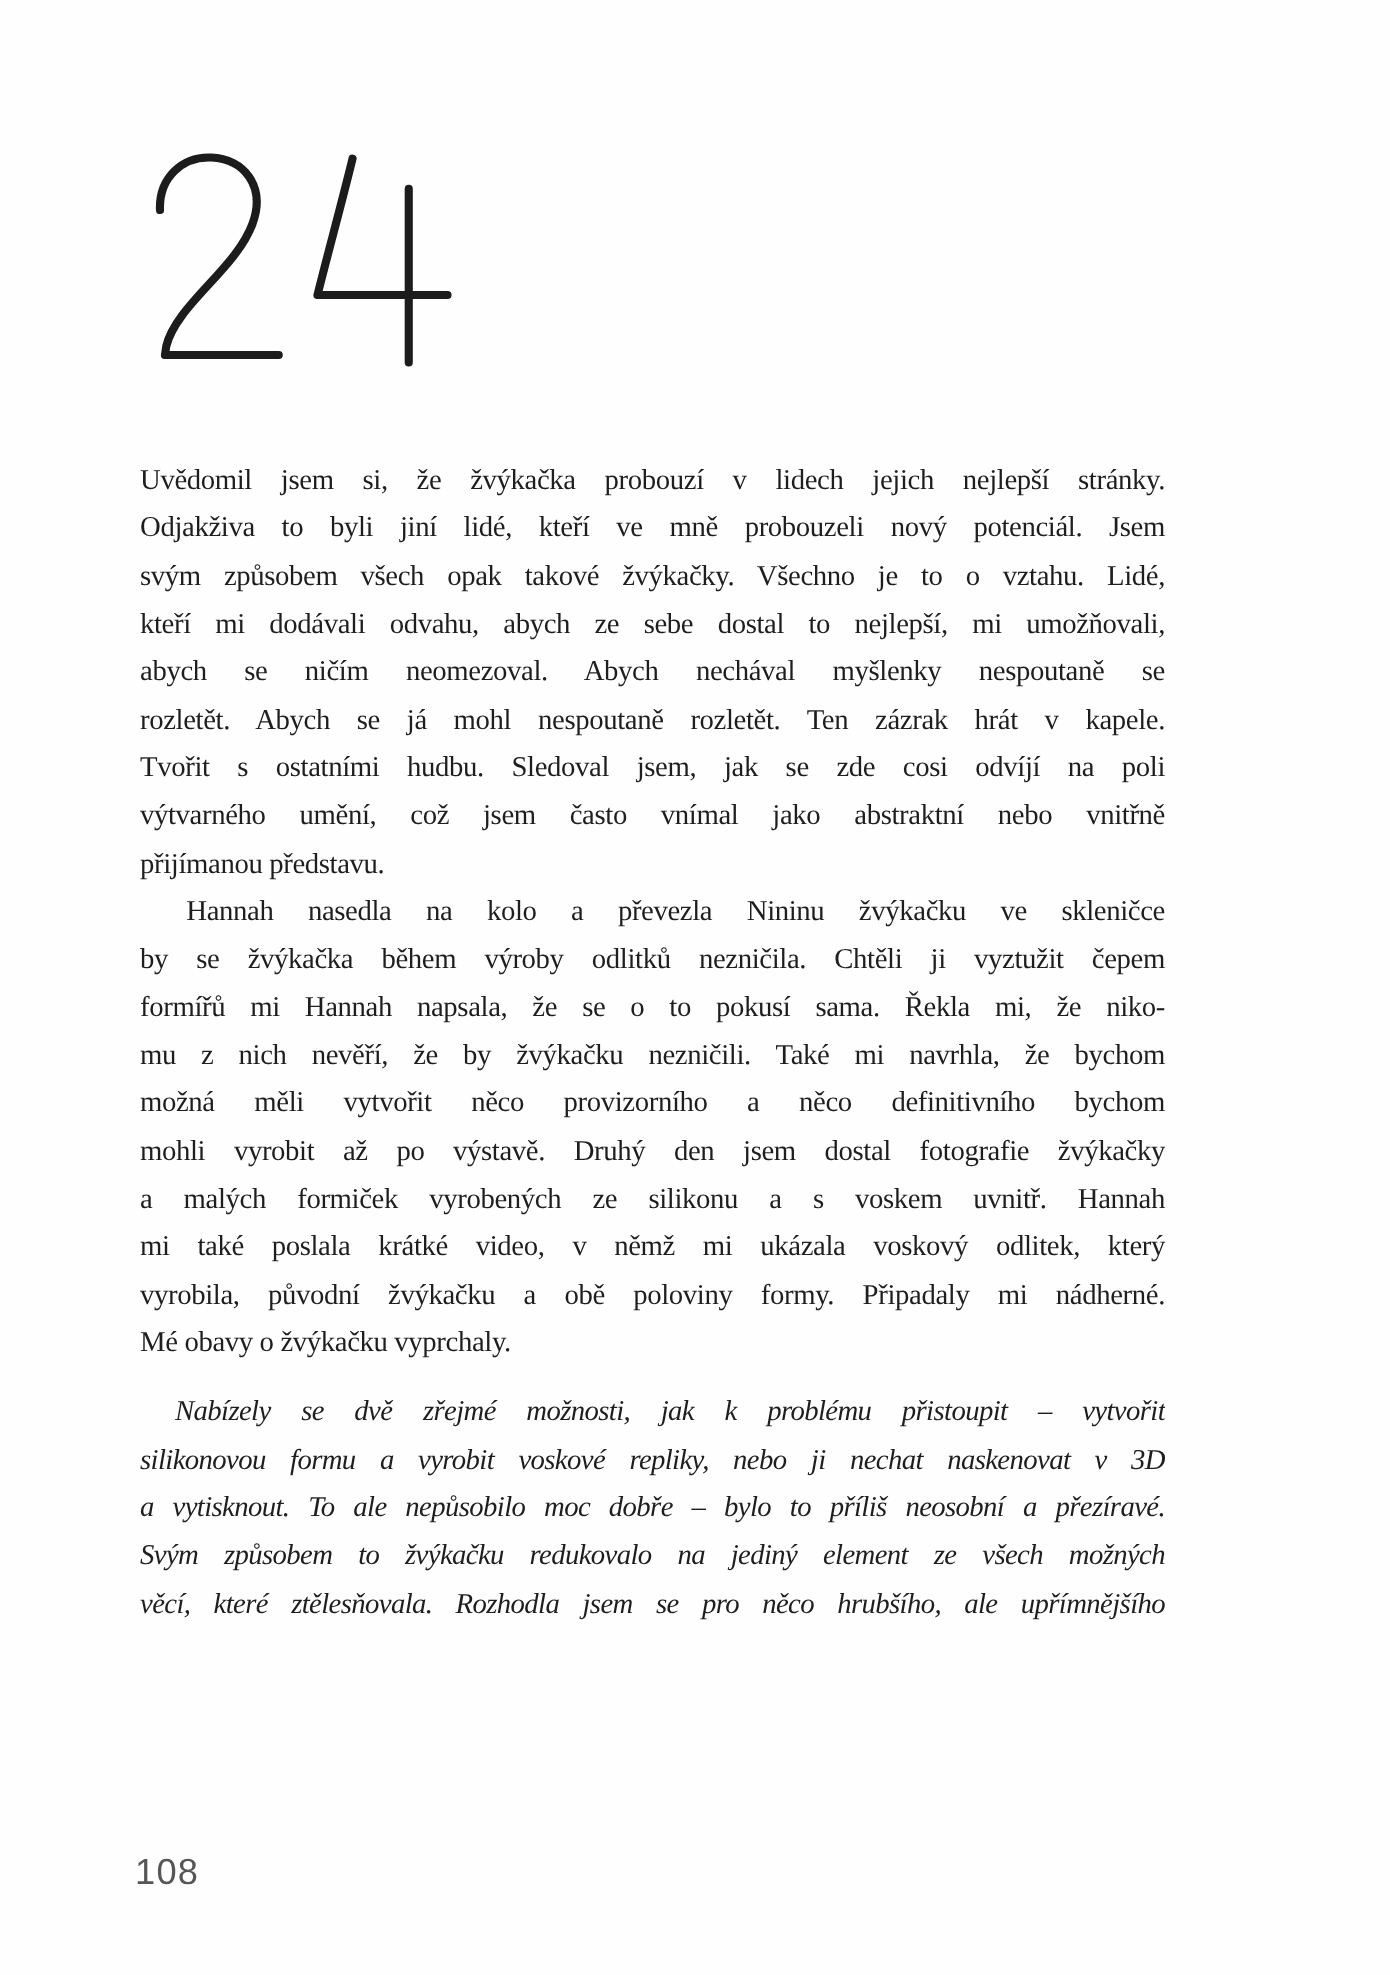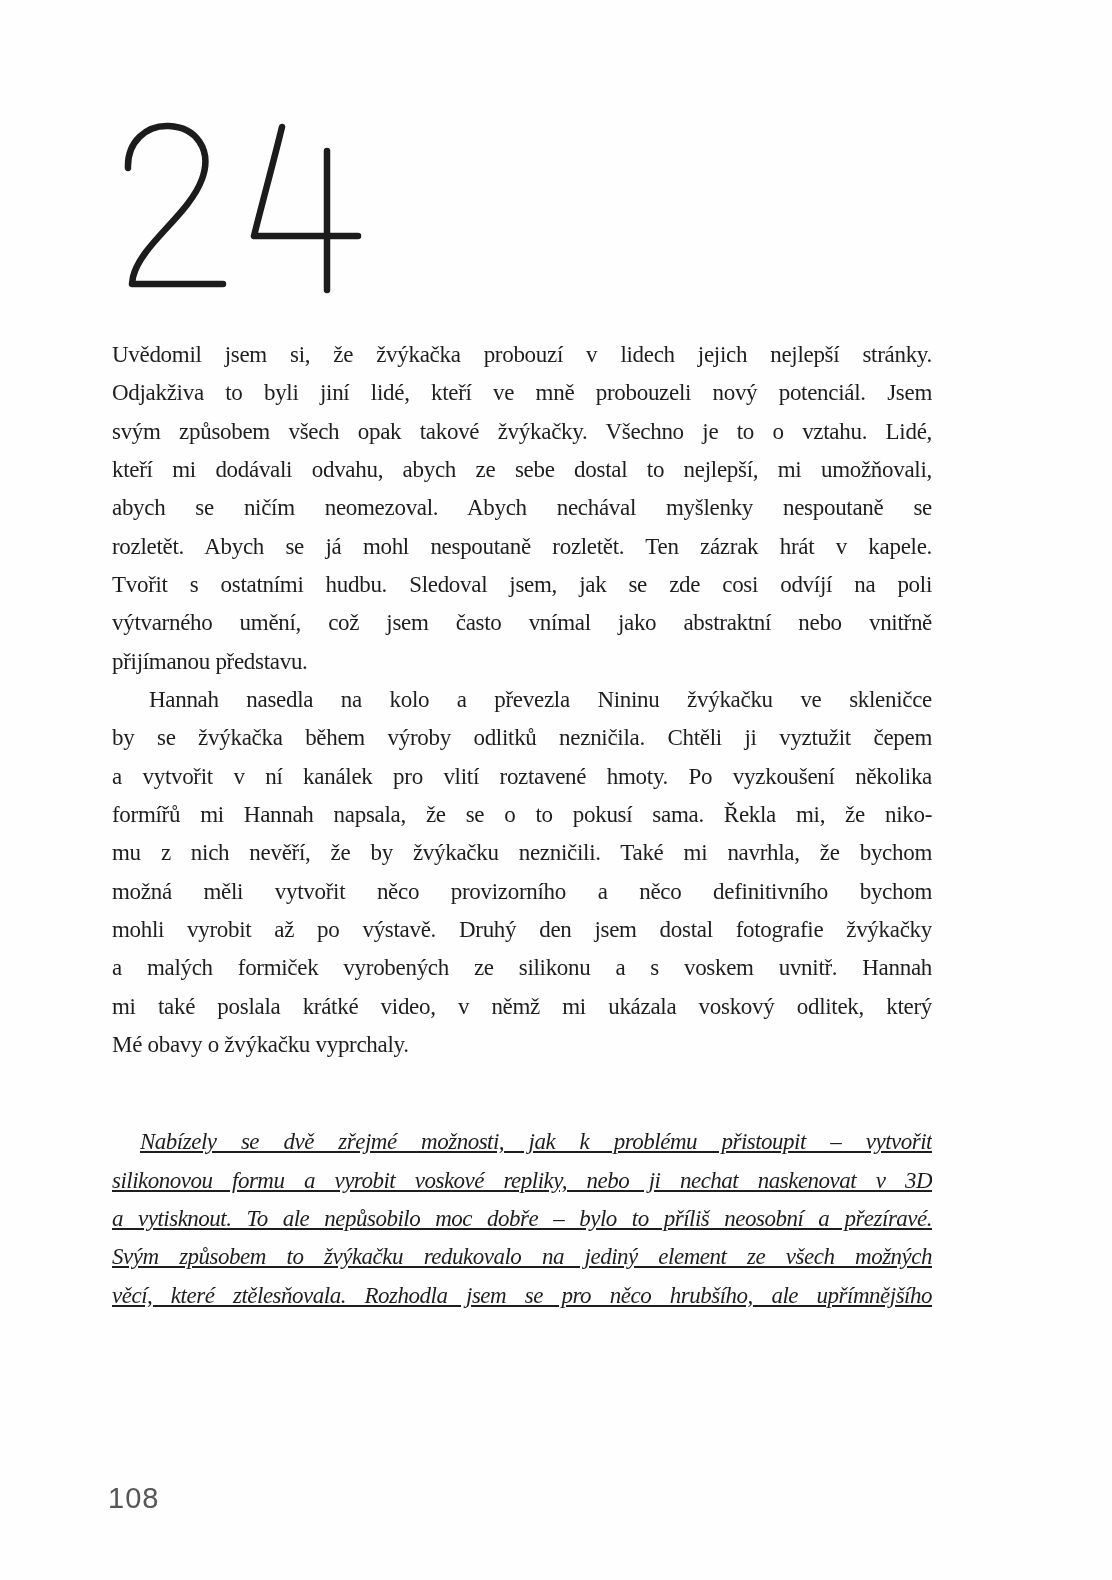--- a/index.html
+++ b/index.html
@@ -31,21 +31,21 @@
   .sr-only {
     position: absolute;
     width: 1px; height: 1px;
     overflow: hidden;
     clip: rect(0 0 0 0);
     white-space: nowrap;
   }
   .body-text {
     position: absolute;
     left: 112px;
-    top: 336px;
+    top: 365px;
     width: 820px;
   }
   .para { margin: 0; }
   .para .line {
     height: 38.33px;
     line-height: 38.33px;
     font-size: 23px;
     letter-spacing: -0.3px;
     text-align: justify;
     text-align-last: justify;
@@ -59,22 +59,21 @@
     text-indent: 37px;
   }
   .para.italic .line {
     font-style: italic;
     letter-spacing: -0.5px;
   }
   .para.italic.indent .line:first-child {
     text-indent: 28px;
   }
   .para.gap {
-    margin-top: 59px;
-    text-decoration: underline;
+    margin-top: 17px;
   }
   .page-number {
     position: absolute;
     left: 108px;
     top: 1482px;
     font-family: "Liberation Sans", sans-serif;
     font-size: 29px;
     font-weight: 300;
     letter-spacing: 1px;
     color: #565656;
@@ -102,27 +101,27 @@
         <div class="line">kteří mi dodávali odvahu, abych ze sebe dostal to nejlepší, mi umožňovali,</div>
         <div class="line">abych se ničím neomezoval. Abych nechával myšlenky nespoutaně se</div>
         <div class="line">rozletět. Abych se já mohl nespoutaně rozletět. Ten zázrak hrát v kapele.</div>
         <div class="line">Tvořit s ostatními hudbu. Sledoval jsem, jak se zde cosi odvíjí na poli</div>
         <div class="line">výtvarného umění, což jsem často vnímal jako abstraktní nebo vnitřně</div>
         <div class="line last">přijímanou představu.</div>
       </div>
       <div class="para normal indent">
         <div class="line">Hannah nasedla na kolo a převezla Nininu žvýkačku ve skleničce</div>
         <div class="line">by se žvýkačka během výroby odlitků nezničila. Chtěli ji vyztužit čepem</div>
-        <div class="line">a vytvořit v ní kanálek pro vlití roztavené hmoty. Po vyzkoušení několika</div>
         <div class="line">formířů mi Hannah napsala, že se o to pokusí sama. Řekla mi, že niko-</div>
         <div class="line">mu z nich nevěří, že by žvýkačku nezničili. Také mi navrhla, že bychom</div>
         <div class="line">možná měli vytvořit něco provizorního a něco definitivního bychom</div>
         <div class="line">mohli vyrobit až po výstavě. Druhý den jsem dostal fotografie žvýkačky</div>
         <div class="line">a malých formiček vyrobených ze silikonu a s voskem uvnitř. Hannah</div>
         <div class="line">mi také poslala krátké video, v němž mi ukázala voskový odlitek, který</div>
+        <div class="line">vyrobila, původní žvýkačku a obě poloviny formy. Připadaly mi nádherné.</div>
         <div class="line last">Mé obavy o žvýkačku vyprchaly.</div>
       </div>
       <div class="para italic indent gap">
         <div class="line">Nabízely se dvě zřejmé možnosti, jak k problému přistoupit – vytvořit</div>
         <div class="line">silikonovou formu a vyrobit voskové repliky, nebo ji nechat naskenovat v 3D</div>
         <div class="line">a vytisknout. To ale nepůsobilo moc dobře – bylo to příliš neosobní a přezíravé.</div>
         <div class="line">Svým způsobem to žvýkačku redukovalo na jediný element ze všech možných</div>
         <div class="line">věcí, které ztělesňovala. Rozhodla jsem se pro něco hrubšího, ale upřímnějšího</div>
       </div>
     </div>

